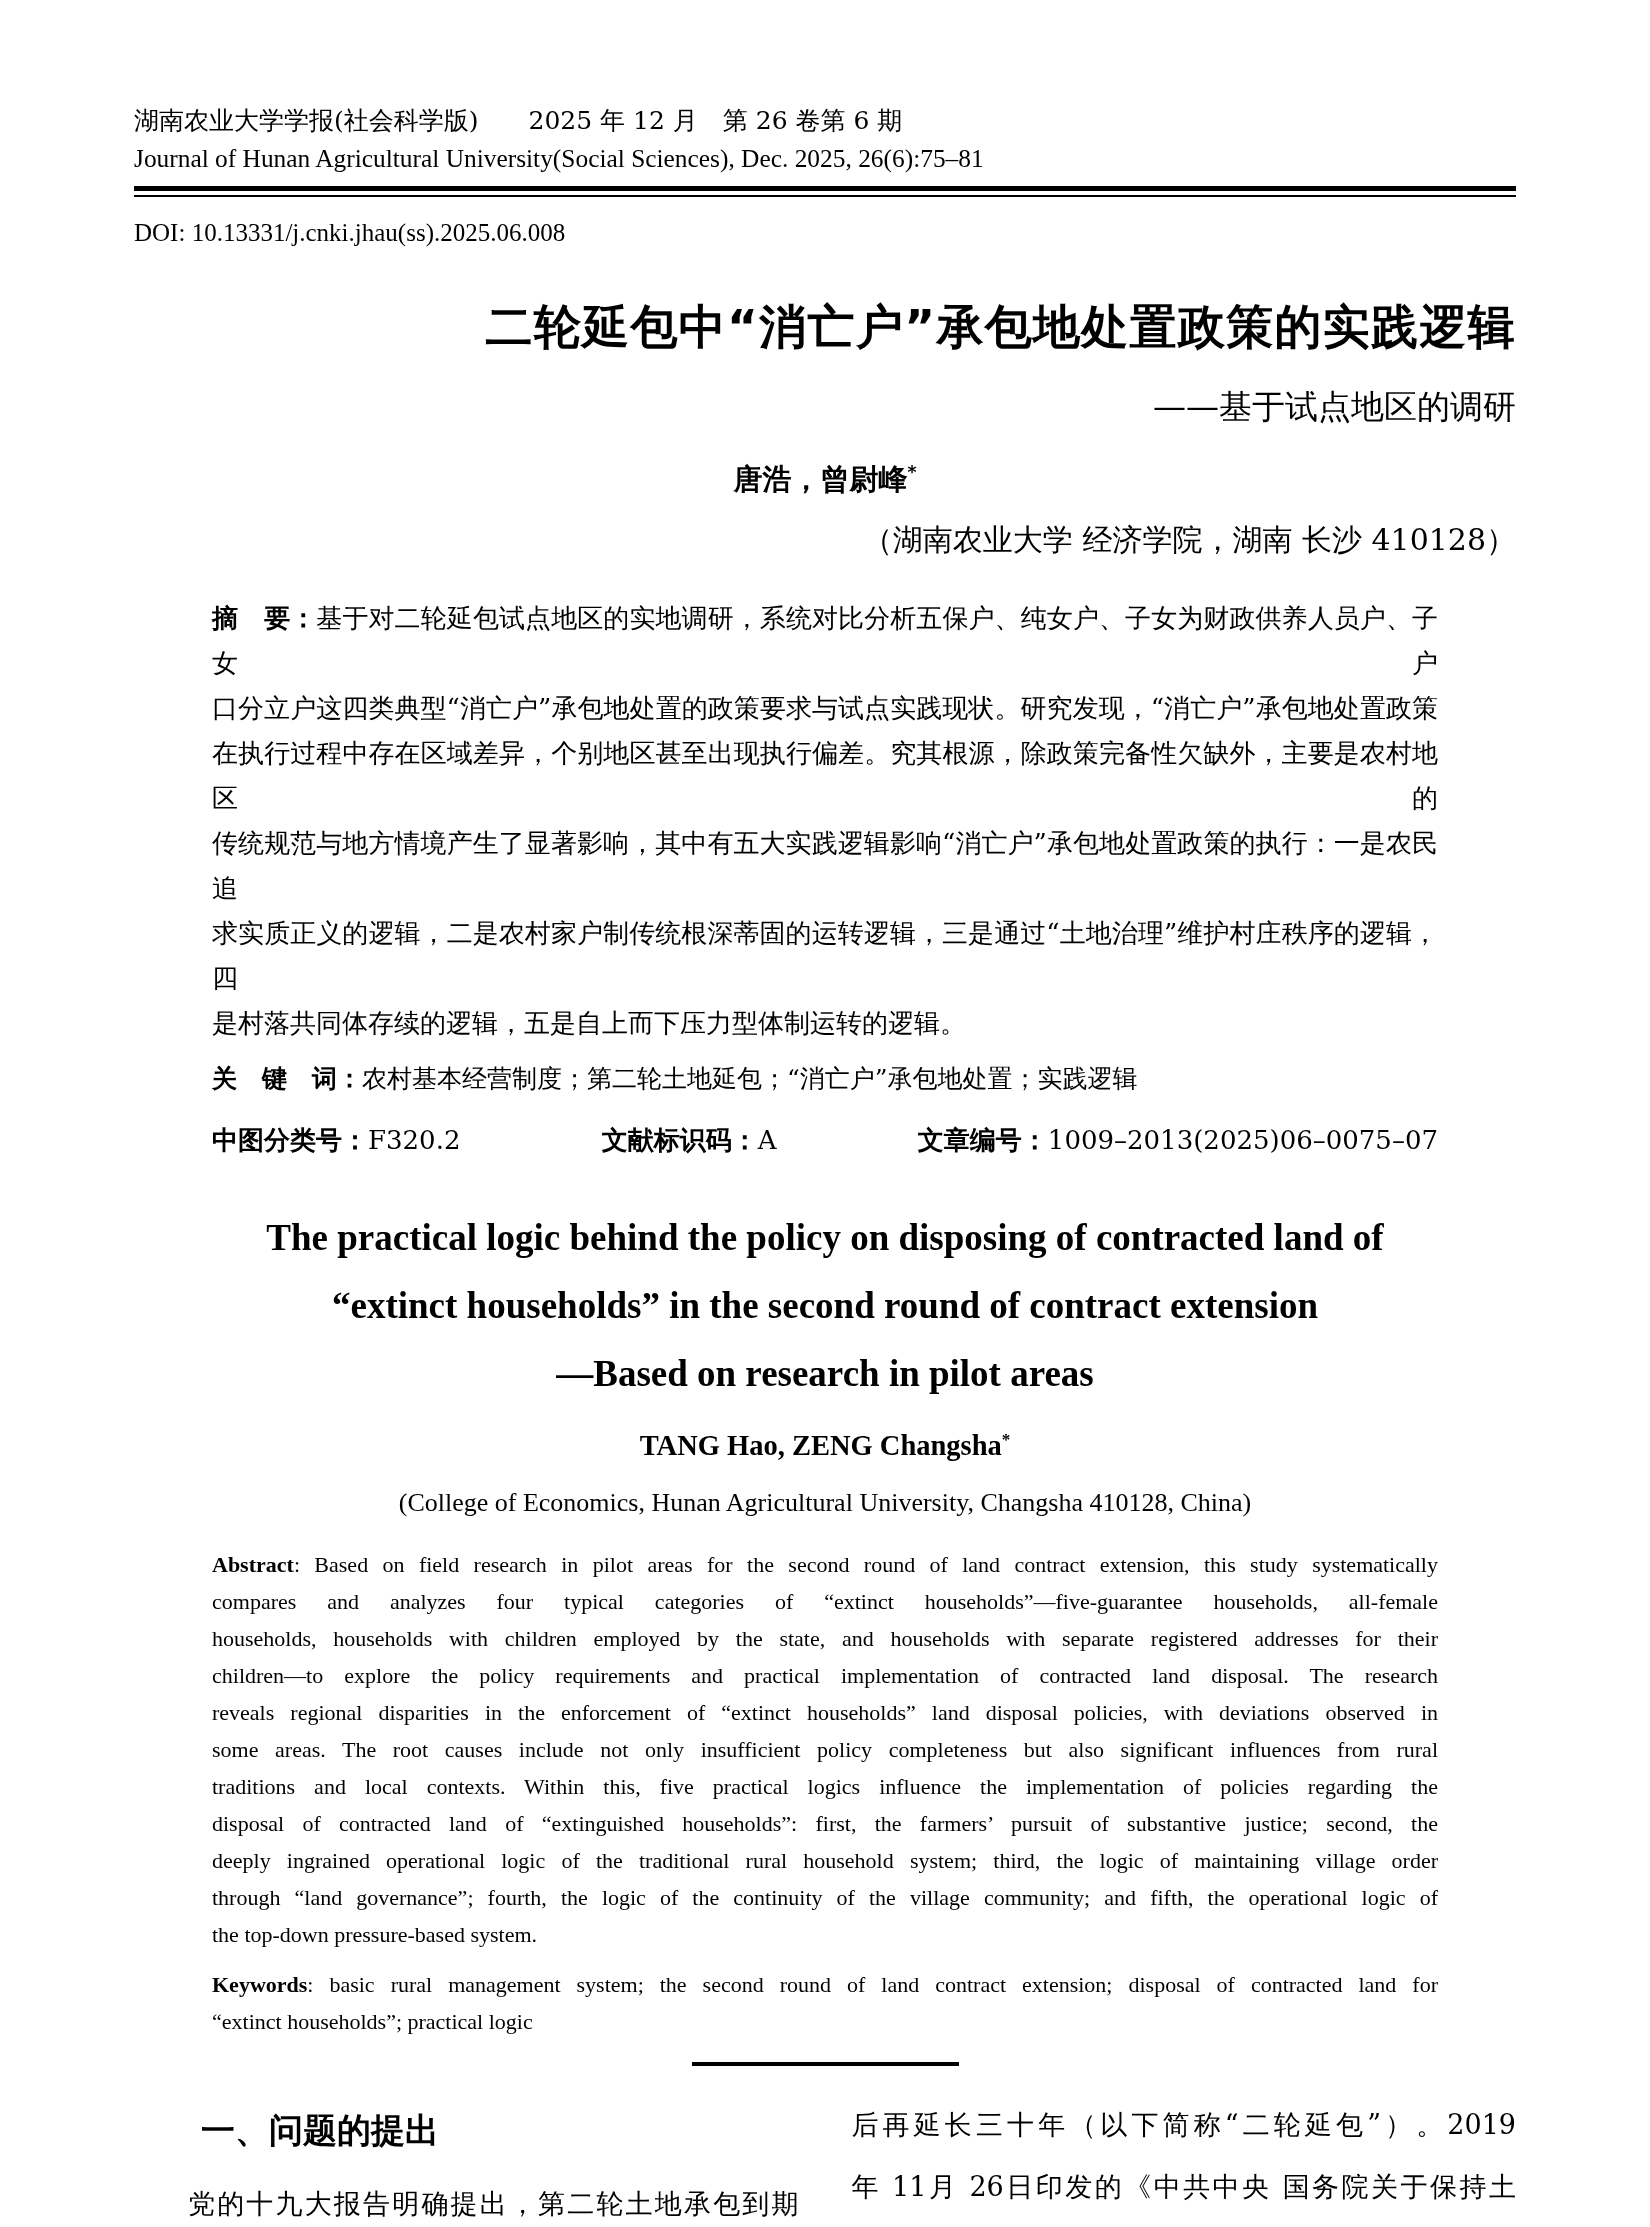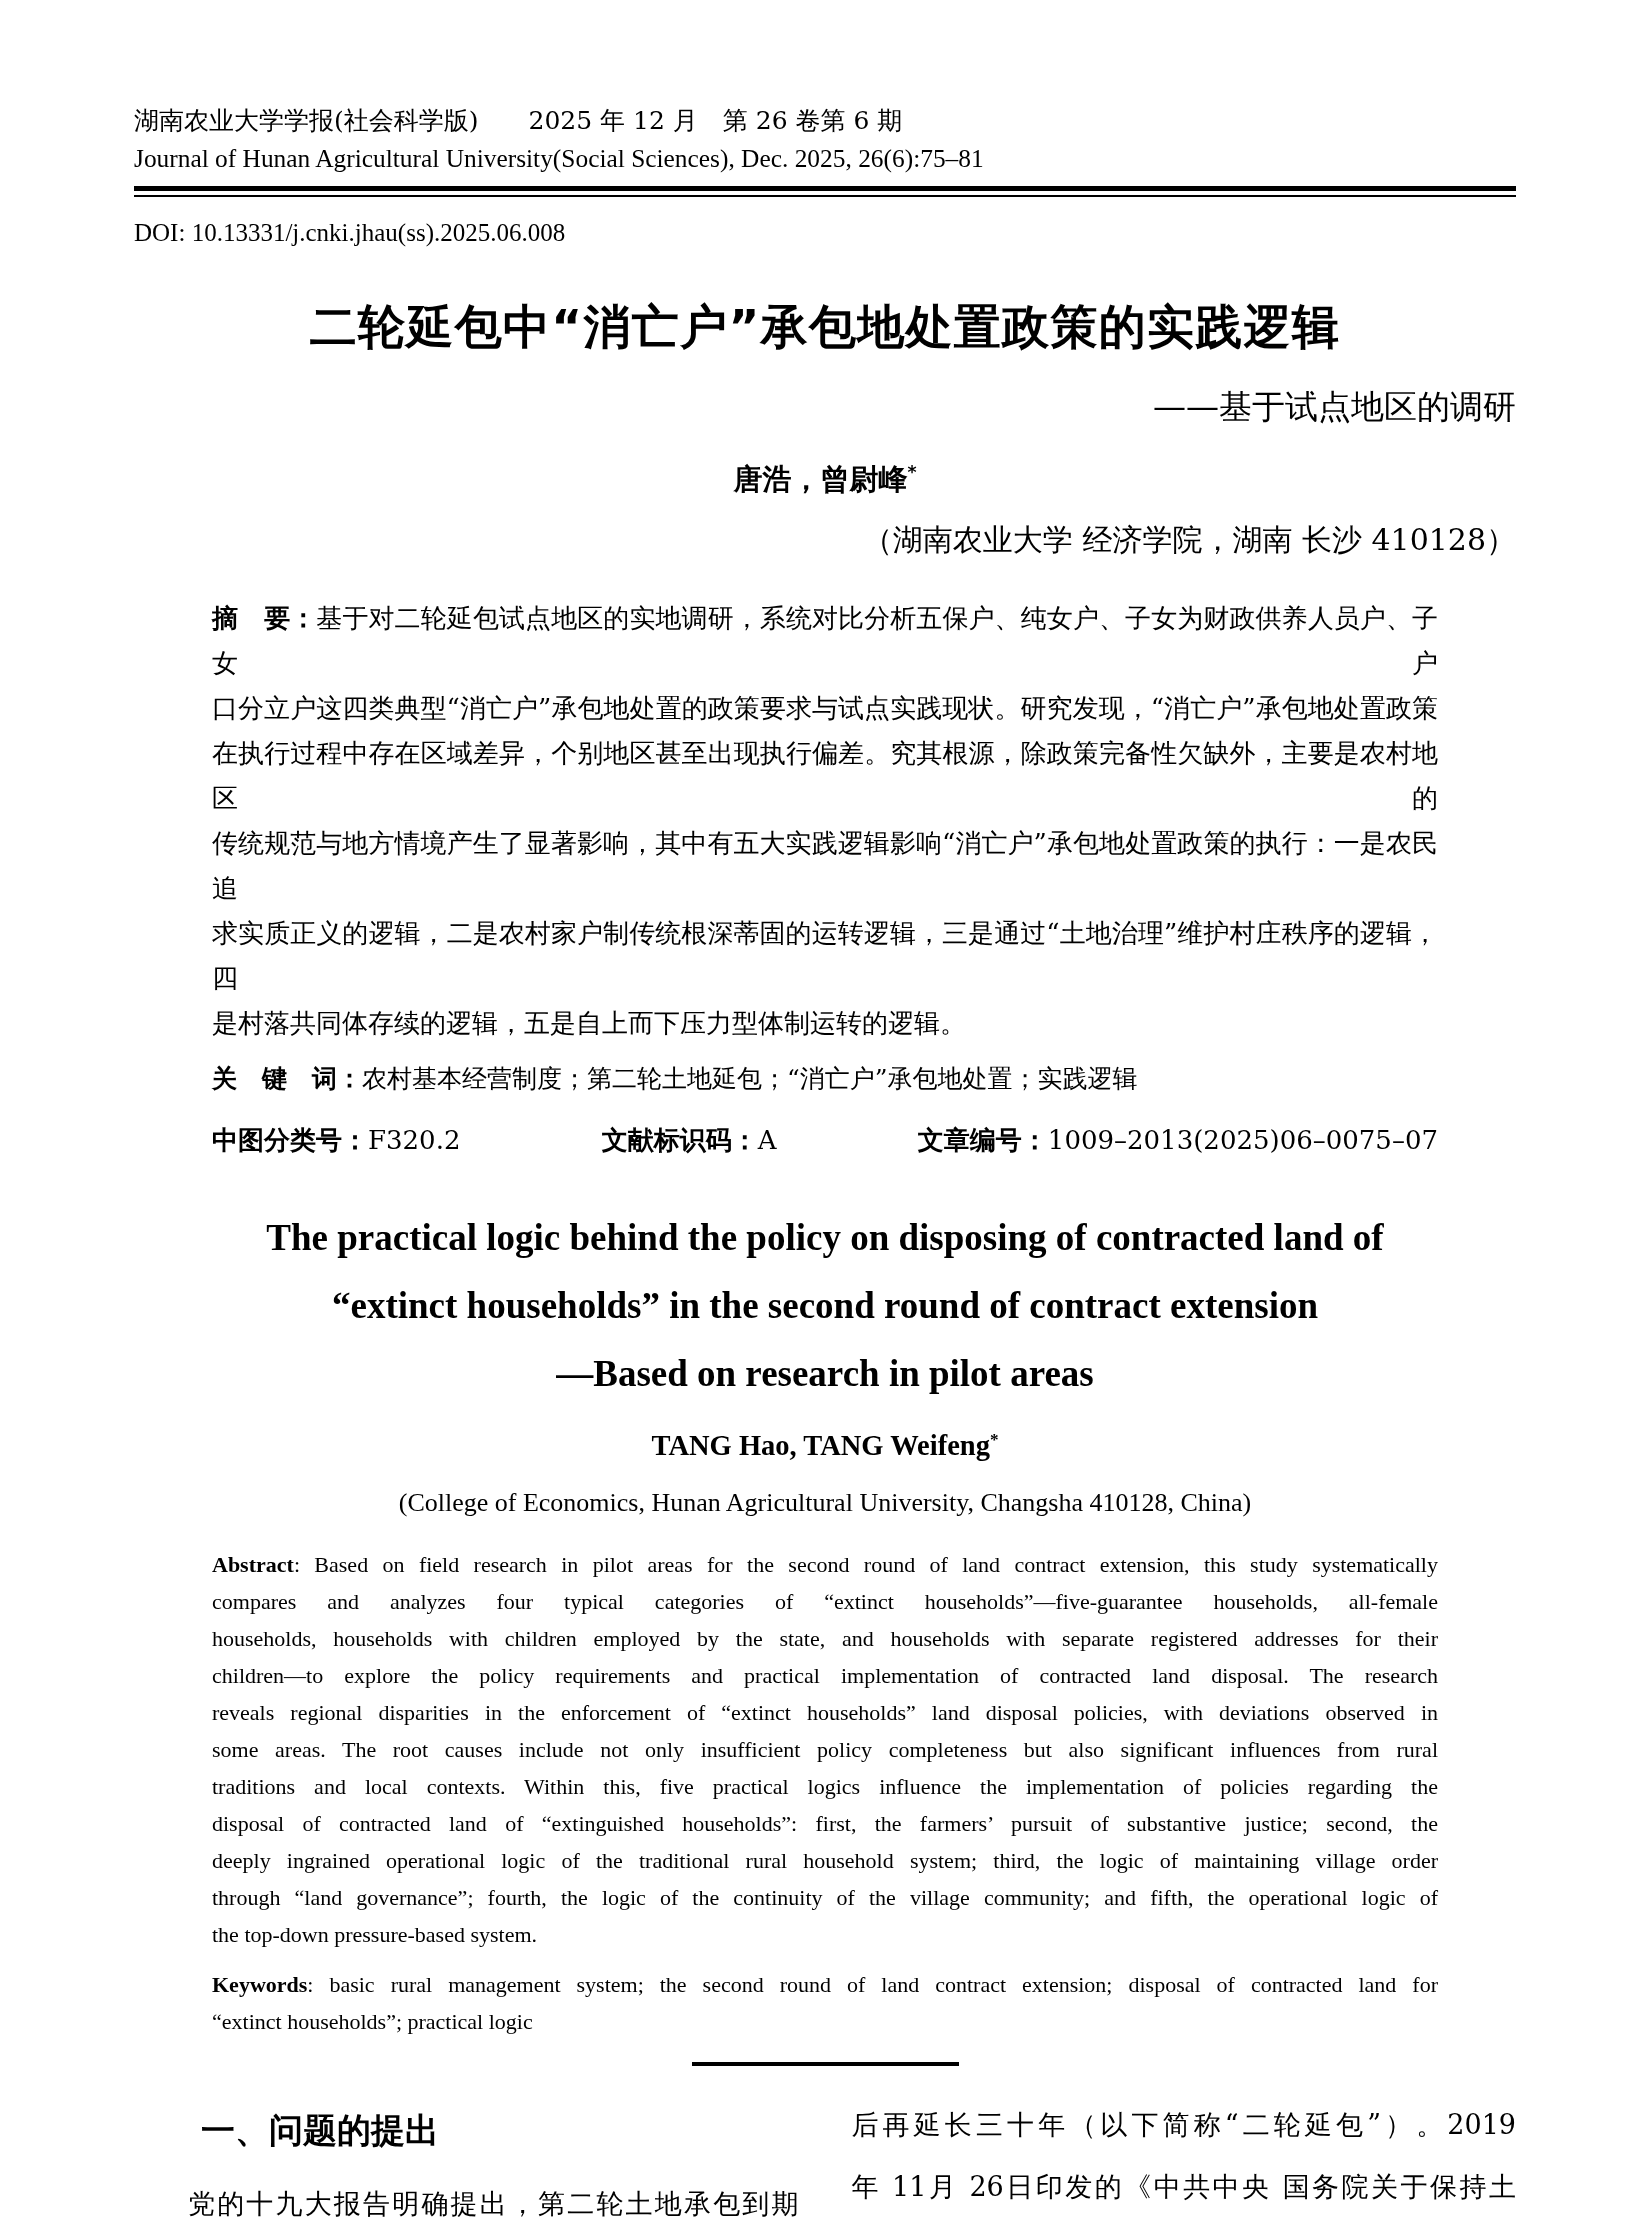--- a/index.html
+++ b/index.html
@@ -16,21 +16,21 @@
   .content { padding: 105px 134px 0 134px; }
 
   
   .hdr-cn { font-size: 25px; line-height: 1.25; font-family: "DejaVu Serif", "Liberation Serif", serif; }
   .hdr-en { margin-top: 7.1px; font-size: 25.4px; line-height: 1.25; font-family: "Liberation Serif", serif; }
   .hdr-rule { margin-top: 10.7px; height: 4.5px; border-top: 5.8px solid #000; border-bottom: 2.2px solid #000; }
   .doi { margin-top: 19.6px; font-size: 25px; line-height: 1.25; font-family: "Liberation Serif", serif; }
 
   
   .title-cn {
-    margin: 50px 0 0 0; text-align: center;
+    margin: 50px 0 0 0; text-align: right;
     font-family: "DejaVu Sans", "Liberation Sans", sans-serif;
     font-weight: bold; font-size: 47px; line-height: 1.25; letter-spacing: 1.3px;
   }
   .subtitle-cn { margin-top: 29px; text-align: right; font-size: 33px; line-height: 1.3; font-family: "DejaVu Serif", serif; }
   .authors-cn { margin-top: 32px; text-align: center; font-family: "DejaVu Sans", "Liberation Sans", sans-serif; font-weight: bold; font-size: 29px; line-height: 1.3; }
   .authors-cn sup, .authors-en sup { font-size: 60%; vertical-align: super; }
   .affil-cn { margin-top: 22px; text-align: right; font-size: 30px; line-height: 1.3; }
 
   
   .abs-cn { margin-top: 37px; padding: 0 78px; font-size: 26px; line-height: 45px; }
@@ -94,21 +94,21 @@
       <span><span class="lbl-hei">中图分类号：</span><span>F320.2</span></span>
       <span><span class="lbl-hei">文献标识码：</span><span>A</span></span>
       <span><span class="lbl-hei">文章编号：</span><span>1009–2013(2025)06–0075–07</span></span>
     </div>
 
     <div class="title-en">
       <div>The practical logic behind the policy on disposing of contracted land of</div>
       <div>“extinct households” in the second round of contract extension</div>
       <div>—Based on research in pilot areas</div>
     </div>
-    <div class="authors-en"><span>TANG Hao, TANG Weifeng</span><sup>*</sup></div>
+    <div class="authors-en"><span>TANG Hao, ZENG Changsha</span><sup>*</sup></div>
     <div class="affil-en">(College of Economics, Hunan Agricultural University, Changsha 410128, China)</div>
 
     <div class="abs-en">
       <div class="line just"><span class="lbl-b">Abstract</span><span>: Based on field research in pilot areas for the second round of land contract extension, this study systematically</span></div>
       <div class="line just">compares and analyzes four typical categories of “extinct households”—five-guarantee households, all-female</div>
       <div class="line just">households, households with children employed by the state, and households with separate registered addresses for their</div>
       <div class="line just">children—to explore the policy requirements and practical implementation of contracted land disposal. The research</div>
       <div class="line just">reveals regional disparities in the enforcement of “extinct households” land disposal policies, with deviations observed in</div>
       <div class="line just">some areas. The root causes include not only insufficient policy completeness but also significant influences from rural</div>
       <div class="line just">traditions and local contexts. Within this, five practical logics influence the implementation of policies regarding the</div>

